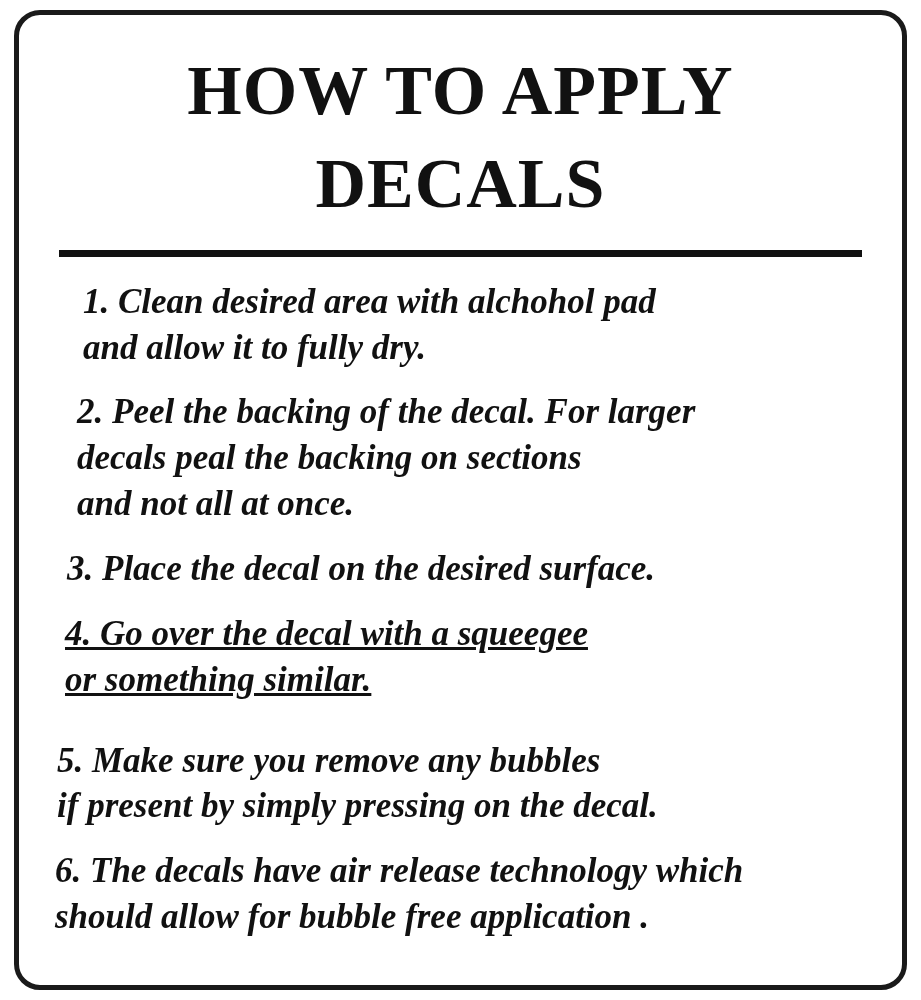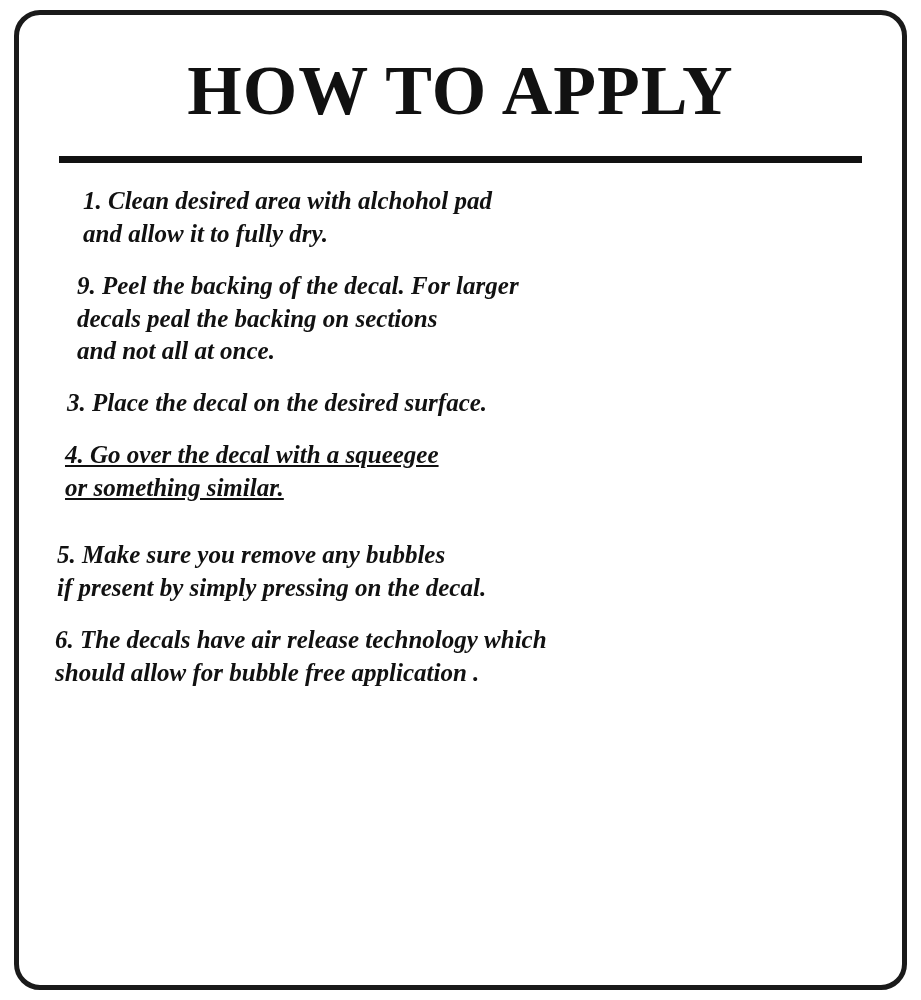--- a/index.html
+++ b/index.html
@@ -64,48 +64,49 @@
   .steps {
     margin: 0;
     padding: 22px 2px 0 2px;
     list-style: none;
   }
   .step {
     display: block;
     font-family: "Liberation Serif", serif;
     font-weight: bold;
     font-style: italic;
-    font-size: 25px;
+    font-size: 35px;
     line-height: 1.31;
     color: #111111;
     margin-bottom: 19px;
     white-space: pre-line;
   }
   .step-1 { padding-left: 28px; }
   .step-2 { padding-left: 22px; }
   .step-3 { padding-left: 12px; }
   .step-4 { padding-left: 10px; text-decoration: underline; }
   .step-5 { padding-left: 2px; margin-top: 35px; }
   .step-6 { padding-left: 0px; margin-bottom: 16px; }
 </style>
 </head>
 <body>
 
 <div id="page">
   <div id="card">
     <div id="inner">
 
       <h1 class="title">HOW TO APPLY</h1>
+      <h1 class="title title-line-2">DECALS</h1>
 
       <div class="rule"></div>
 
       <div class="steps">
         <div class="step step-1">1. Clean desired area with alchohol pad
   and allow it to fully dry.</div>
-        <div class="step step-2">9.  Peel the backing of the decal. For larger
+        <div class="step step-2">2.  Peel the backing of the decal. For larger
  decals peal the backing on sections
  and not all at once.</div>
         <div class="step step-3">3.  Place the decal on the desired surface.</div>
         <div class="step step-4">4.  Go over the decal with a squeegee
   or something similar.</div>
         <div class="step step-5">5.  Make sure you remove any bubbles
  if present by simply pressing on the decal.</div>
         <div class="step step-6">6. The decals have air release technology which
  should allow for bubble free application .</div>
       </div>

